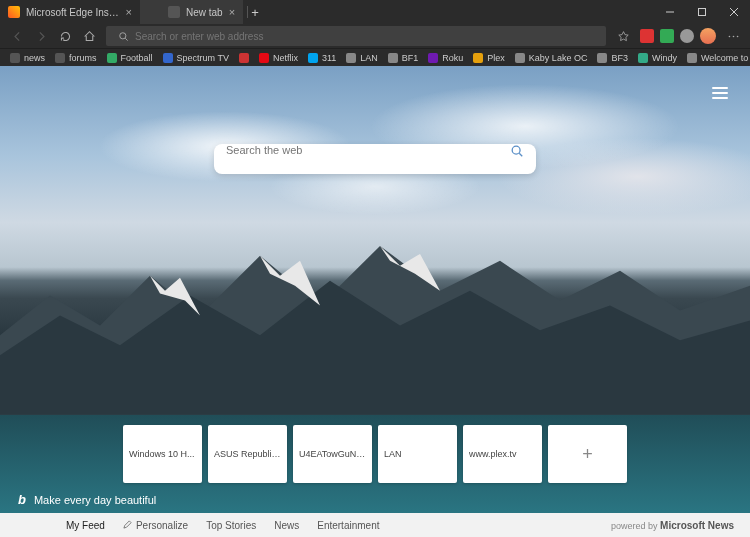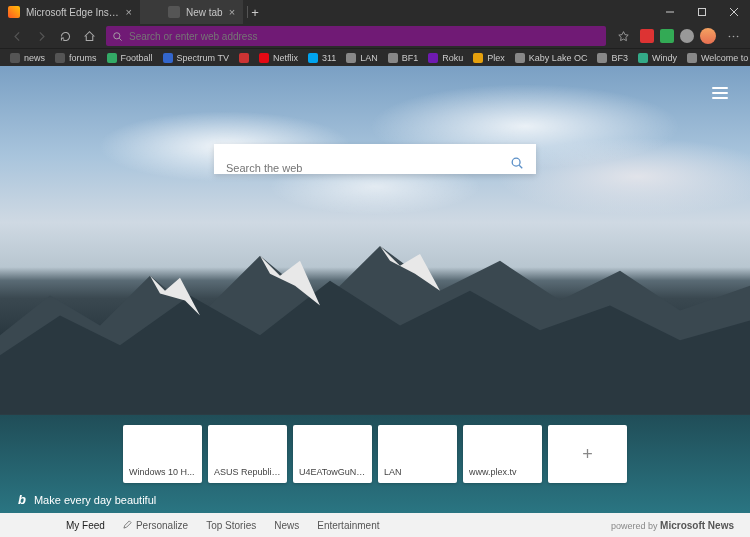--- a/index.html
+++ b/index.html
@@ -16,21 +16,21 @@
     .tab.active::after { content: ""; position: absolute; right: -5px; top: 6px; width: 1px; height: 12px; background: #555; }
     .newtab { width: 24px; height: 24px; display: flex; align-items: center; justify-content: center; color: #ccc; font-size: 13px; cursor: pointer; }
     .window-controls { display: flex; margin-left: auto; }
     .win-btn { width: 32px; height: 24px; display: flex; align-items: center; justify-content: center; color: #ccc; cursor: pointer; }
     .win-btn svg { width: 10px; height: 10px; }
 
     .toolbar { height: 24px; background: #2b2b2b; display: flex; align-items: center; padding: 0 6px; gap: 2px; }
     .nav-btn { width: 22px; height: 22px; display: flex; align-items: center; justify-content: center; color: #aaa; cursor: pointer; }
     .nav-btn.disabled { color: #555; }
     .nav-btn svg { width: 13px; height: 13px; }
-    .address { flex: 1; height: 20px; background: #701a75; border-radius: 2px; display: flex; align-items: center; padding: 0 6px; gap: 6px; margin: 0 4px; }
+    .address { flex: 1; height: 20px; background: #404040; border-radius: 2px; display: flex; align-items: center; padding: 0 12px; gap: 6px; margin: 0 4px; }
     .address svg { width: 11px; height: 11px; color: #aaa; }
     .address input { flex: 1; background: transparent; border: none; outline: none; color: #aaa; font-size: 10px; }
     .ext-icons { display: flex; gap: 6px; align-items: center; padding: 0 4px; }
     .ext { width: 14px; height: 14px; border-radius: 2px; }
     .avatar { width: 16px; height: 16px; border-radius: 50%; background: linear-gradient(#f4a261,#e76f51); }
     .star-icon { color: #aaa; }
 
     .bookmarks { height: 18px; background: #2b2b2b; display: flex; align-items: center; padding: 0 6px; gap: 2px; border-top: 1px solid #1f1f1f; overflow: hidden; }
     .bkm { display: flex; align-items: center; gap: 4px; padding: 0 4px; color: #ccc; font-size: 9px; white-space: nowrap; cursor: pointer; }
     .bkm .ico { width: 10px; height: 10px; border-radius: 2px; flex-shrink: 0; }
@@ -41,27 +41,27 @@
       radial-gradient(ellipse 180px 50px at 30% 40%, rgba(255,255,255,0.85), transparent 70%),
       radial-gradient(ellipse 220px 60px at 70% 30%, rgba(255,255,255,0.8), transparent 70%),
       radial-gradient(ellipse 150px 40px at 50% 60%, rgba(255,255,255,0.6), transparent 70%),
       radial-gradient(ellipse 200px 55px at 85% 55%, rgba(230,230,235,0.9), transparent 70%); }
     .mountains { position: absolute; top: 38%; left: 0; right: 0; height: 40%; }
     .mountains svg { width: 100%; height: 100%; }
 
     .hamburger { position: absolute; top: 18px; right: 22px; cursor: pointer; }
     .hamburger div { width: 16px; height: 2px; background: #fff; margin: 3px 0; border-radius: 1px; }
 
-    .search-box { position: absolute; top: 78px; left: 50%; transform: translateX(-50%); width: 322px; height: 30px; background: #fff; border-radius: 0; display: flex; align-items: flex-end; padding: 0 12px; box-shadow: 0 2px 6px rgba(0,0,0,0.15); }
+    .search-box { position: absolute; top: 78px; left: 50%; transform: translateX(-50%); width: 322px; height: 30px; background: #fff; border-radius: 8px; display: flex; align-items: flex-start; padding: 0 12px; box-shadow: 0 2px 6px rgba(0,0,0,0.15); }
     .search-box input { flex: 1; border: none; outline: none; font-size: 11px; color: #555; }
     .search-box .srch-icon { color: #5a8fc7; }
     .search-box .srch-icon svg { width: 14px; height: 14px; }
 
     .tiles { position: absolute; bottom: 30px; left: 50%; transform: translateX(-50%); display: flex; gap: 6px; }
-    .tile { width: 79px; height: 58px; background: #fff; border-radius: 2px; display: flex; flex-direction: column; justify-content: flex-end; padding: 6px; cursor: pointer; box-shadow: 0 1px 3px rgba(0,0,0,0.2); }
+    .tile { width: 79px; height: 58px; background: #fff; border-radius: 2px; display: flex; flex-direction: column; justify-content: center; padding: 6px; cursor: pointer; box-shadow: 0 1px 3px rgba(0,0,0,0.2); }
     .tile .tlbl { font-size: 9px; color: #444; white-space: nowrap; overflow: hidden; text-overflow: ellipsis; }
     .tile.add { align-items: center; justify-content: center; }
     .tile.add .plus { font-size: 18px; color: #888; font-weight: 300; }
 
     .bing-caption { position: absolute; bottom: 6px; left: 18px; display: flex; align-items: center; gap: 8px; color: #fff; font-size: 11px; }
     .bing-caption .bing-logo { font-weight: bold; font-size: 13px; font-style: italic; }
 
     .footer { position: absolute; bottom: 0; left: 0; right: 0; height: 24px; background: #f2f2f2; display: flex; align-items: center; padding: 0 16px; font-size: 10px; color: #555; }
     .footer .links { display: flex; gap: 18px; margin-left: 50px; }
     .footer .links .lnk { cursor: pointer; display: flex; align-items: center; gap: 4px; }

